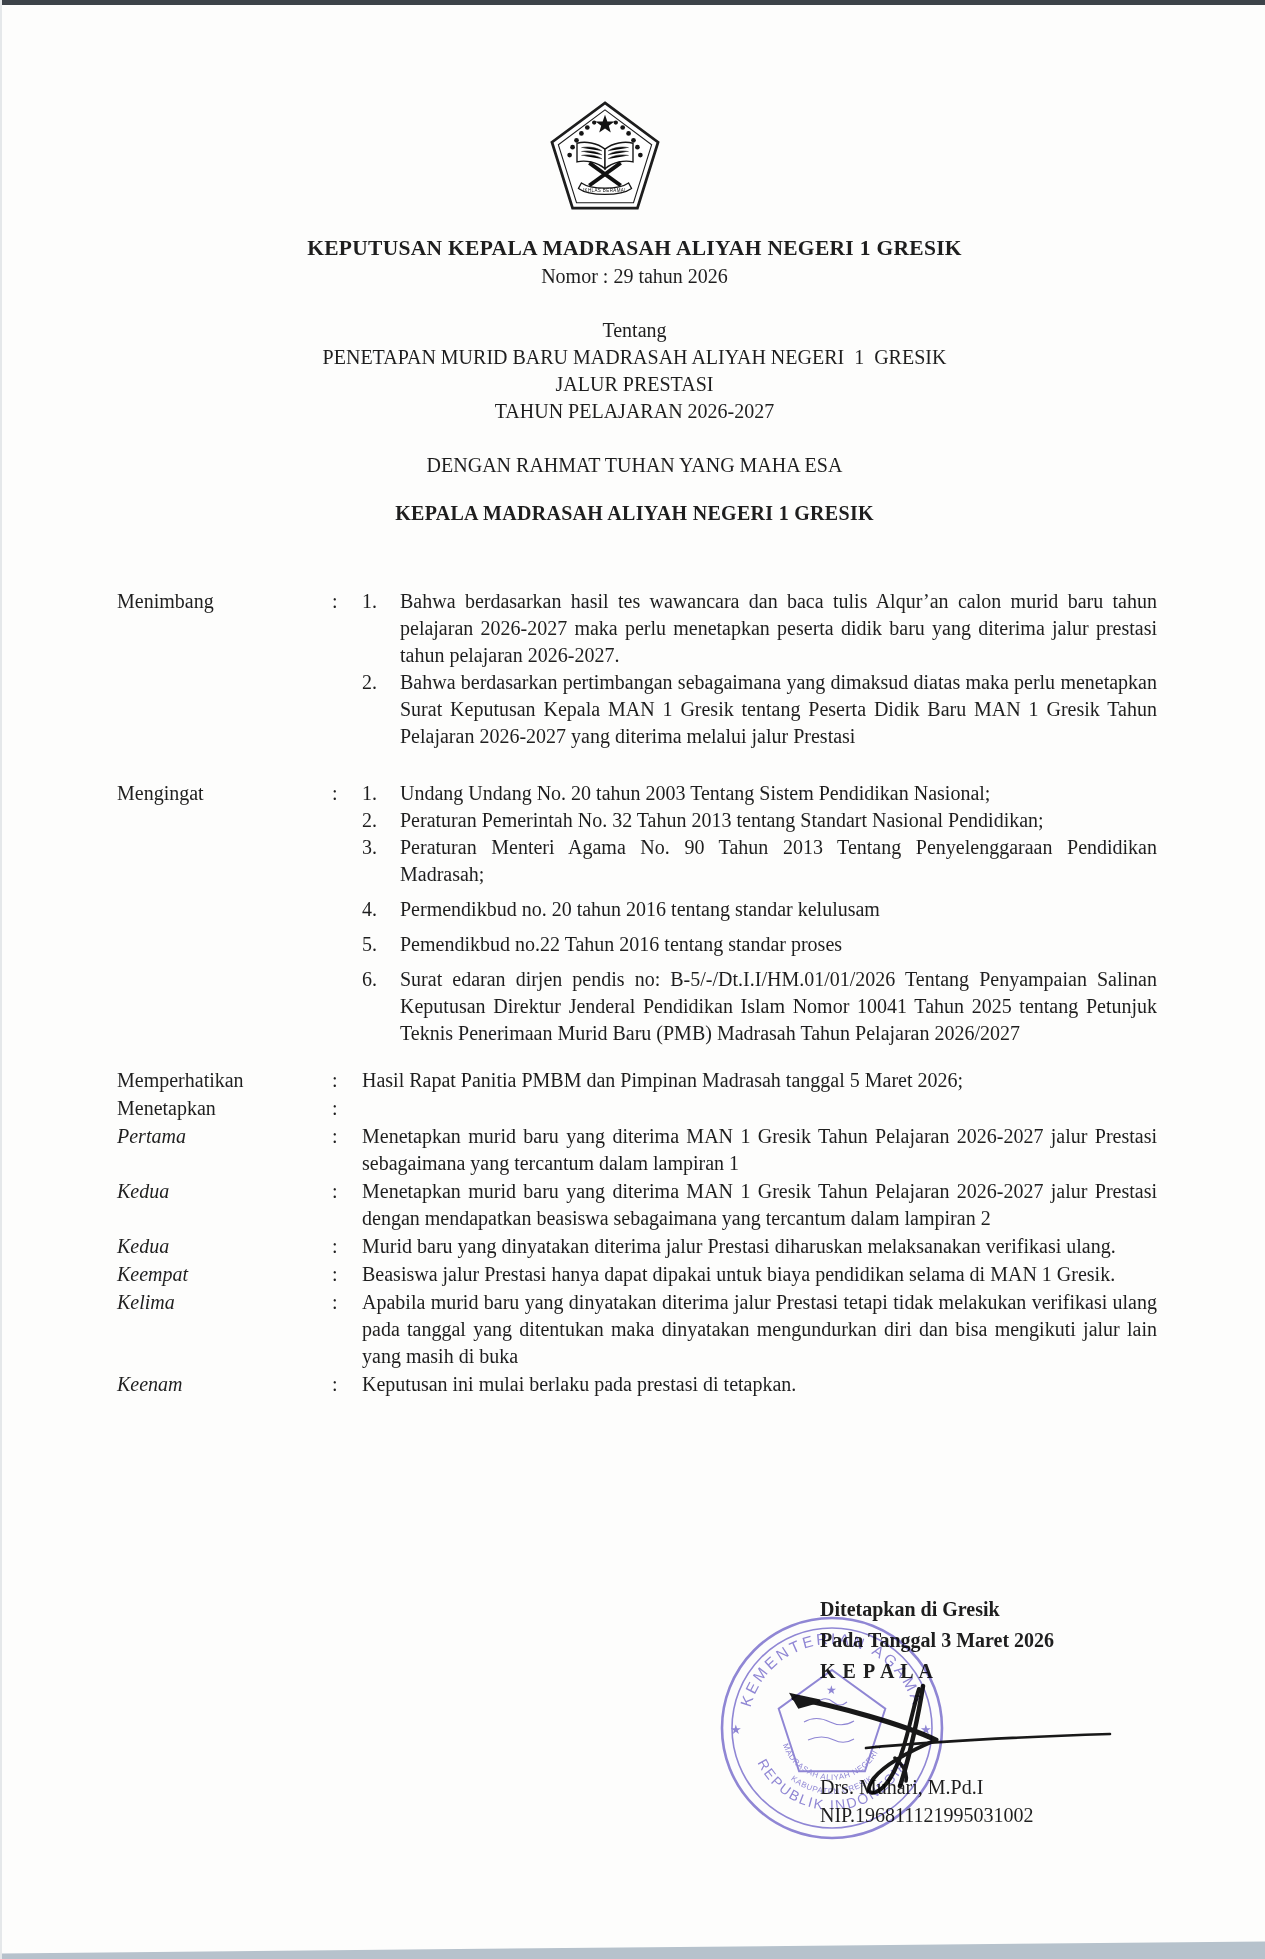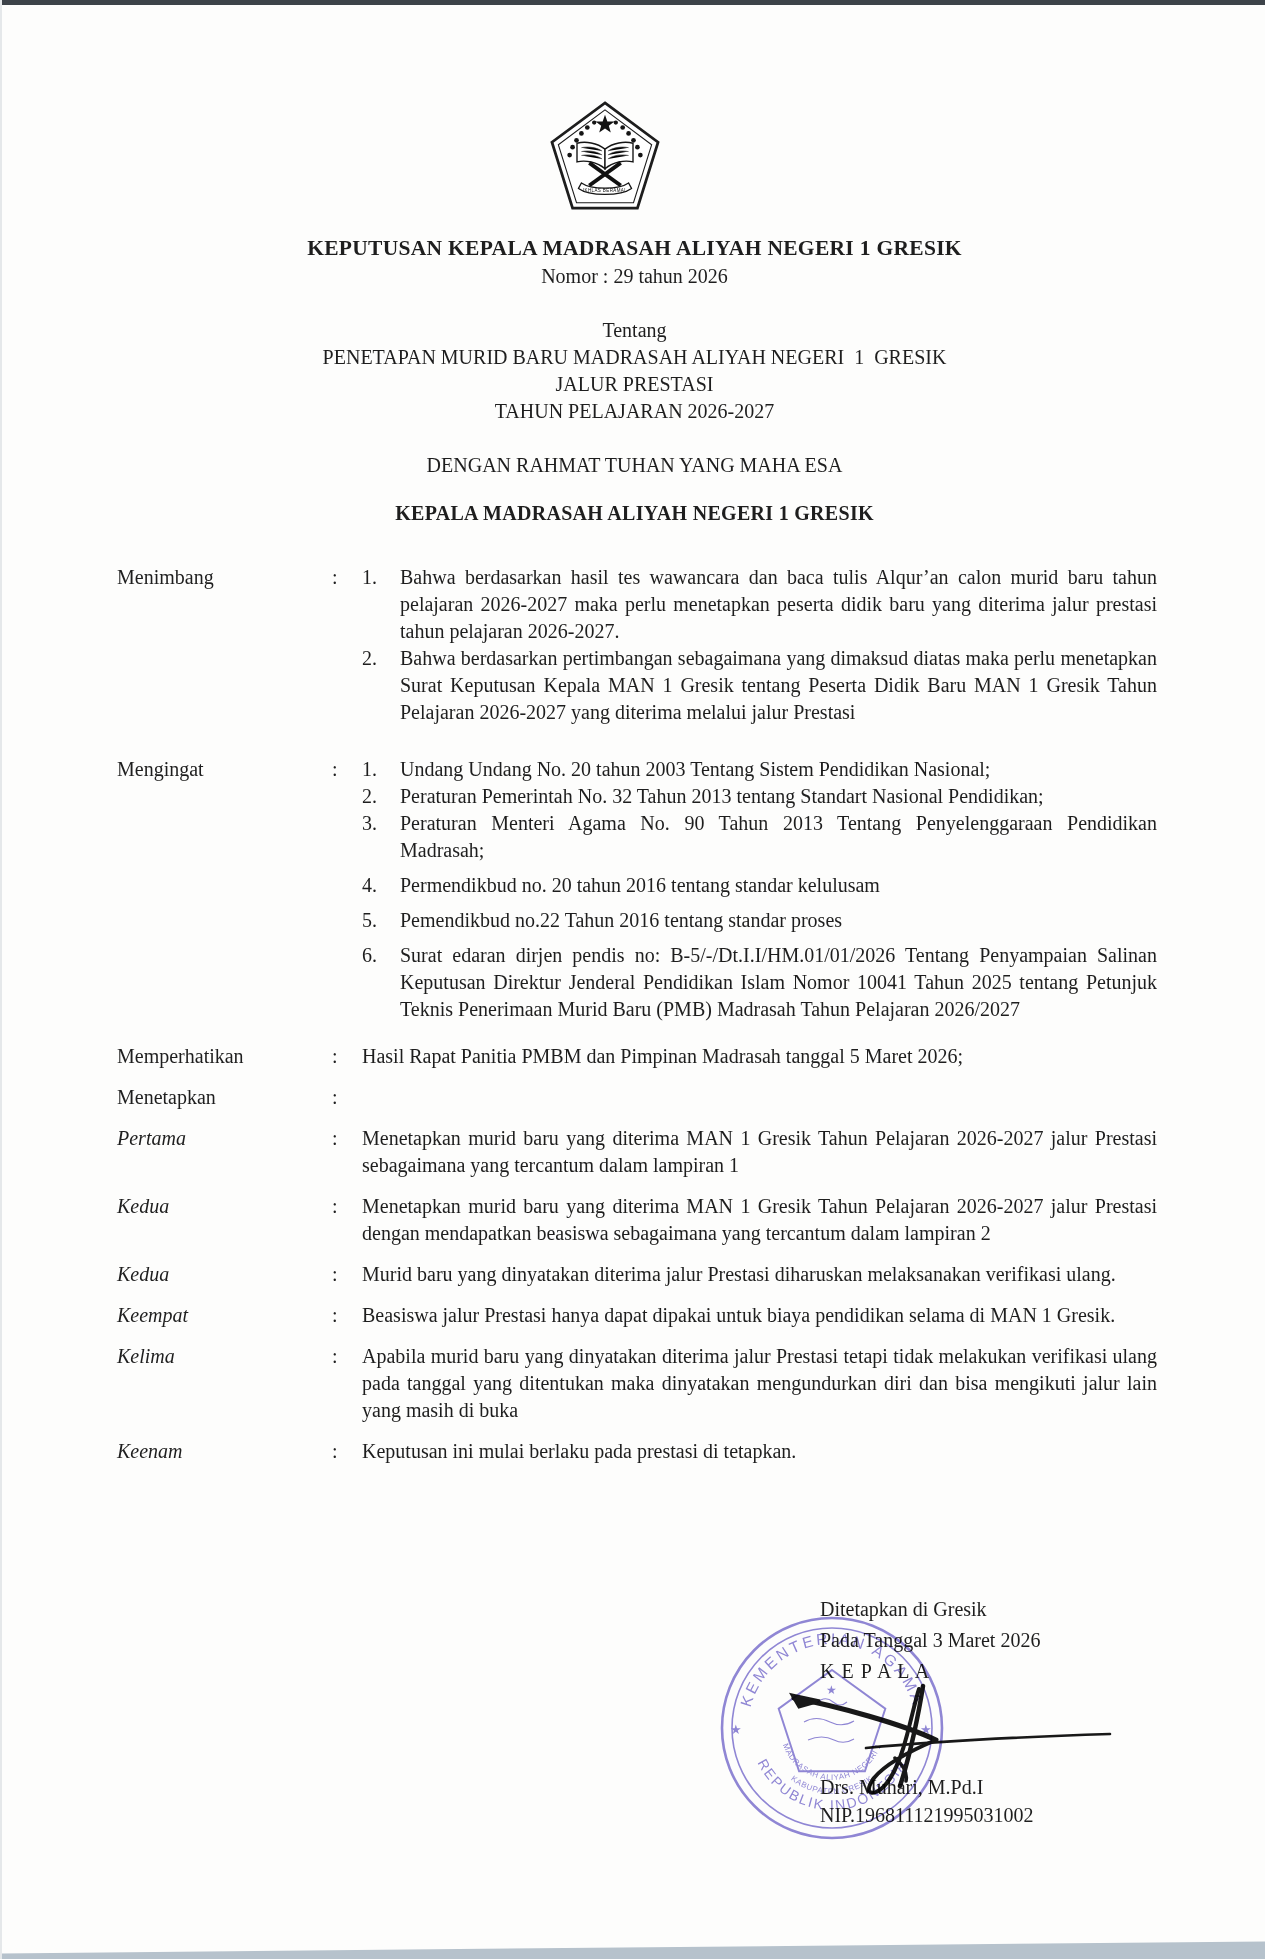--- a/index.html
+++ b/index.html
@@ -22,36 +22,36 @@
   .hline{position:absolute;left:0;width:100%;text-align:center;white-space:pre;}
   .t-title{top:236px;font-size:21.5px;font-weight:bold;letter-spacing:.3px;}
   .t-nomor{top:265px;font-size:20px;}
   .t-tentang{top:319px;font-size:20px;}
   .t-sub1{top:346px;font-size:20px;}
   .t-sub2{top:373px;font-size:20px;}
   .t-sub3{top:400px;font-size:20px;}
   .t-grace{top:454px;font-size:20px;}
   .t-issuer{top:502px;font-size:20px;font-weight:bold;letter-spacing:.3px;}
   
-  .body{position:absolute;left:115px;top:564px;width:1040px;font-size:20px;line-height:27px;}
+  .body{position:absolute;left:115px;top:588px;width:1040px;font-size:20px;line-height:27px;}
   .row{display:grid;grid-template-columns:215px 30px 1fr;align-items:start;}
   .row .lab{white-space:nowrap;}
   .row .lab.it{font-style:italic;}
   .row .colon{text-align:left;}
   .content{text-align:justify;}
   .numlist{counter-reset:item;}
   .ni{position:relative;padding-left:38px;text-align:justify;}
   .ni::before{counter-increment:item;content:counter(item) ".";position:absolute;left:0;top:0;}
   .gap8{margin-top:8px;}
   .mt-mengingat{margin-top:30px;}
   .mt-memperhatikan{margin-top:20px;}
   .memutuskan{margin:19px 0 25px 0;text-align:center;letter-spacing:.5px;}
-  .dec{margin-top:14px;font-family:Liberation Serif, serif;}
-  
-  .sig{position:absolute;left:818px;top:1594px;width:340px;font-size:20px;line-height:31px;z-index:2;}
+  .dec{margin-top:1px;font-family:Liberation Serif, serif;}
+  
+  .sig{position:absolute;left:818px;top:1594px;width:340px;font-size:20px;line-height:31px;z-index:2;font-weight:bold;}
   .sig .kepala{letter-spacing:1px;}
   .sig-name-block{position:absolute;left:818px;top:1773px;font-size:20px;line-height:28px;z-index:2;}
   .stamp-svg{position:absolute;left:700px;top:1598px;width:260px;height:260px;z-index:3;
     mix-blend-mode:multiply;opacity:.85;}
   .sign-svg{position:absolute;left:640px;top:1655px;width:490px;height:170px;z-index:4;
     mix-blend-mode:multiply;}
 </style>
 </head>
 <body>
 

